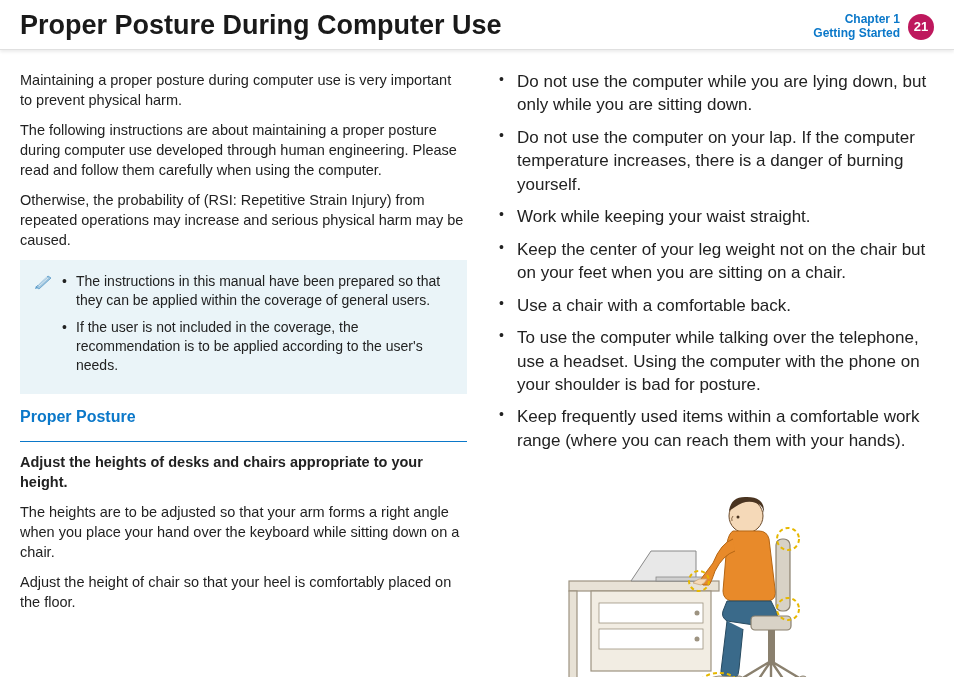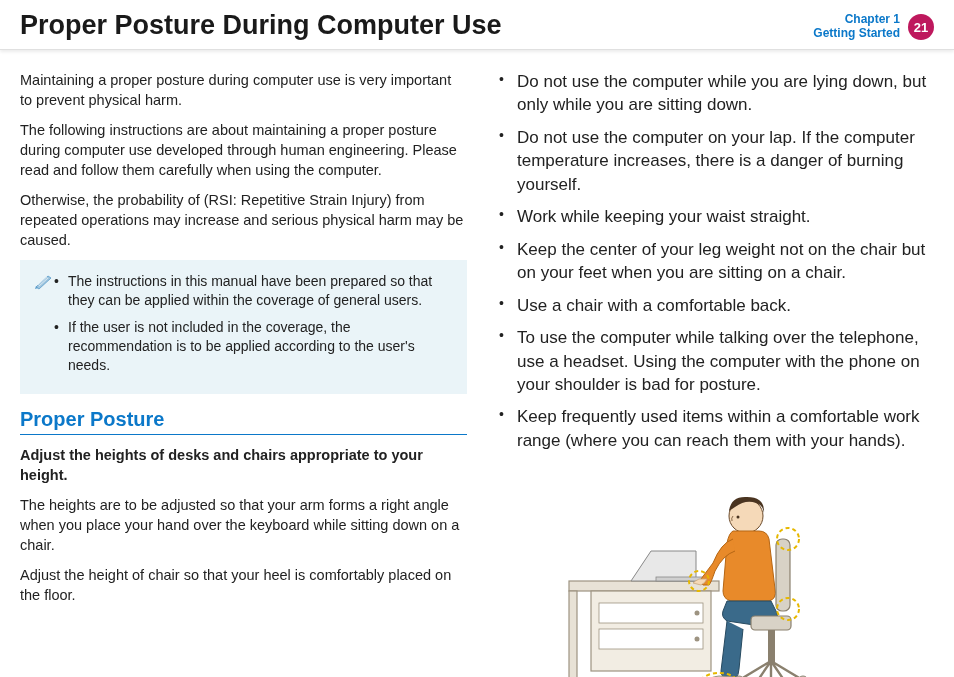--- a/index.html
+++ b/index.html
@@ -7,21 +7,21 @@
     font-family: "Segoe UI", Arial, sans-serif;
     width: 954px;
     height: 677px;
     background: #fff;
     color: #222;
     position: relative;
     overflow: hidden;
   }
   .header {
     display: flex;
-    align-items: flex-end;
+    align-items: center;
     justify-content: space-between;
     padding: 10px 20px 8px 20px;
     border-bottom: 1px solid #e0e0e0;
     box-shadow: 0 2px 3px rgba(0,0,0,0.08);
     position: relative;
   }
   .header::after {
     content: "";
     position: absolute;
     left: 20px;
@@ -73,21 +73,21 @@
   .col p {
     font-size: 14.5px;
     line-height: 1.38;
     margin-bottom: 10px;
   }
   .note-box {
     background: #eaf4f8;
     padding: 12px 12px 12px 14px;
     margin: 8px 0 14px 0;
     display: flex;
-    gap: 0;
+    gap: 8px;
     align-items: flex-start;
     font-size: 14px;
   }
   .note-icon {
     flex-shrink: 0;
     margin-top: 2px;
   }
   .note-list {
     list-style: none;
     padding-left: 14px;
@@ -99,23 +99,23 @@
   }
   .note-list li::before {
     content: "•";
     position: absolute;
     left: -14px;
     top: 0;
   }
   .section-head {
     color: #0b78c9;
     font-weight: 700;
-    font-size: 20px;
+    font-size: 16px;
     border-bottom: 1.5px solid #0b78c9;
-    padding-bottom: 3px;
+    padding-bottom: 15px;
     margin: 9px 0 10px 0;
   }
   .subhead {
     font-weight: 700;
     font-size: 14.5px;
     line-height: 1.35;
     margin-bottom: 8px;
   }
   .bullets {
     list-style: none;

